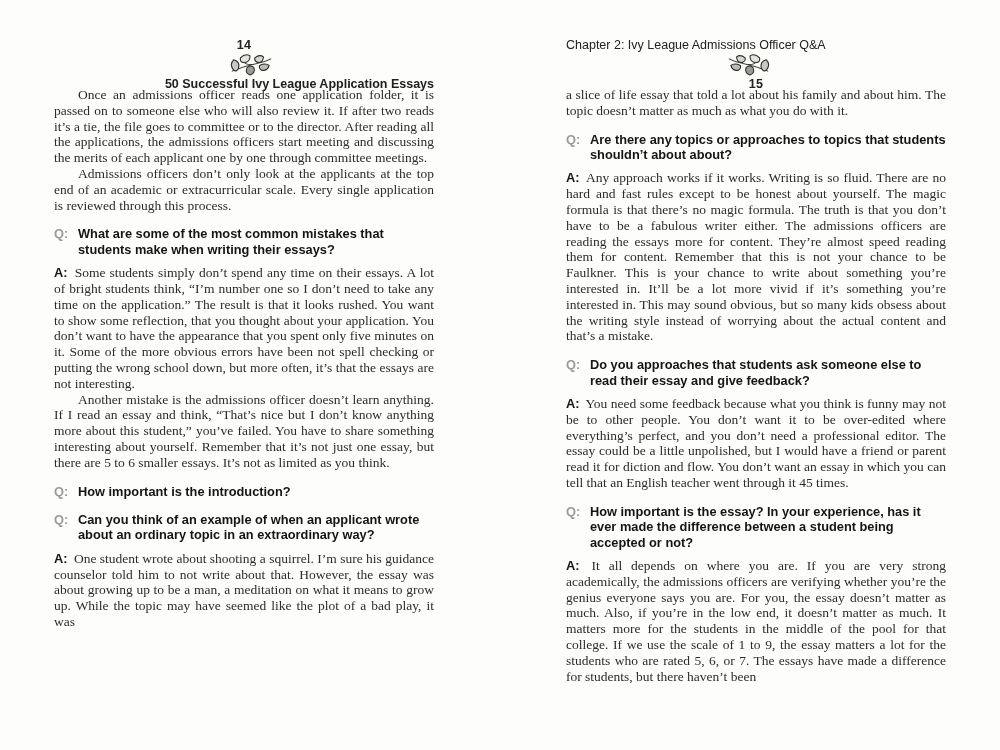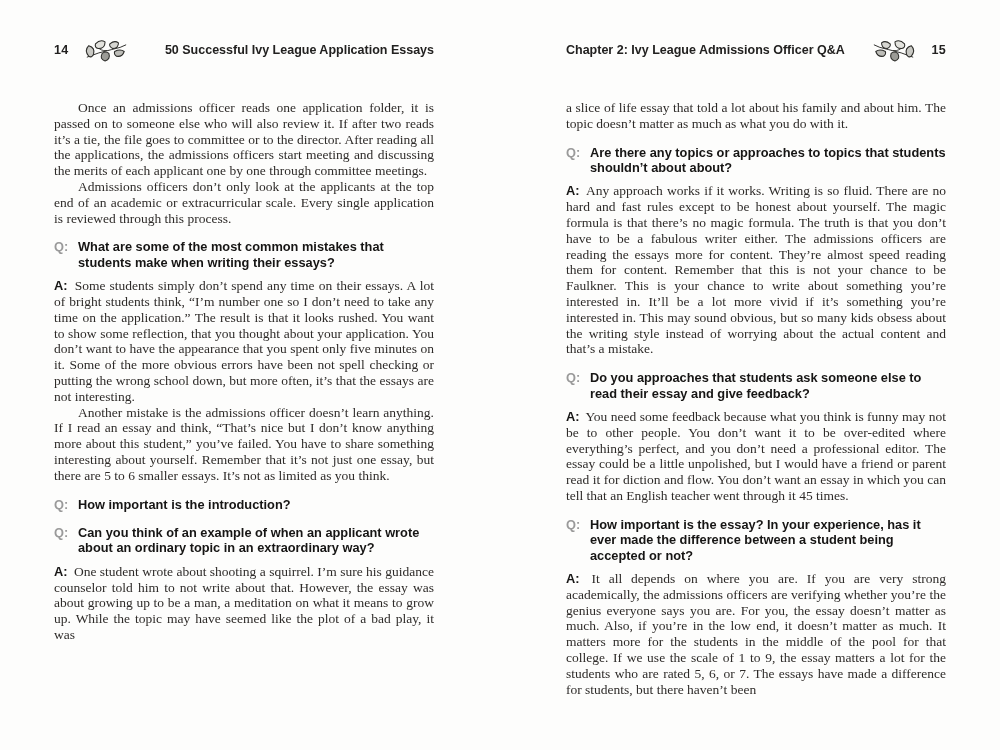--- a/index.html
+++ b/index.html
@@ -19,34 +19,35 @@
   .page-left  { left: 54px; }
   .page-right { left: 566px; }
 
   .running-header {
     display: flex;
     align-items: center;
     height: 24px;
     font-family: "Liberation Sans", sans-serif;
     font-size: 12.5px;
     color: #222120;
+    flex-direction: column;
   }
   .page-num {
     font-weight: bold;
     font-size: 12.5px;
     letter-spacing: 0.3px;
   }
   .ornament { flex: 0 0 auto; line-height: 0; }
   .ornament.mirrored svg { transform: scaleX(-1); }
   .page-left  .ornament { margin-left: 14px; }
   .page-right .ornament { margin-right: 14px; }
   .header-title-left  { margin-left: auto; text-align: left; font-weight: bold; }
-  .header-title-right { margin-right: auto; text-align: right; font-weight: bold; }
+  .header-title-right { margin-right: auto; text-align: right; }
 
-  .page-content { margin-top: 38px; }
+  .page-content { margin-top: 25px; }
 
   .para {
     font-size: 13.5px;
     line-height: 15.8px;
     text-align: justify;
     color: #2e2b29;
   }
   .para.indent { text-indent: 24px; }
 
   .question {

